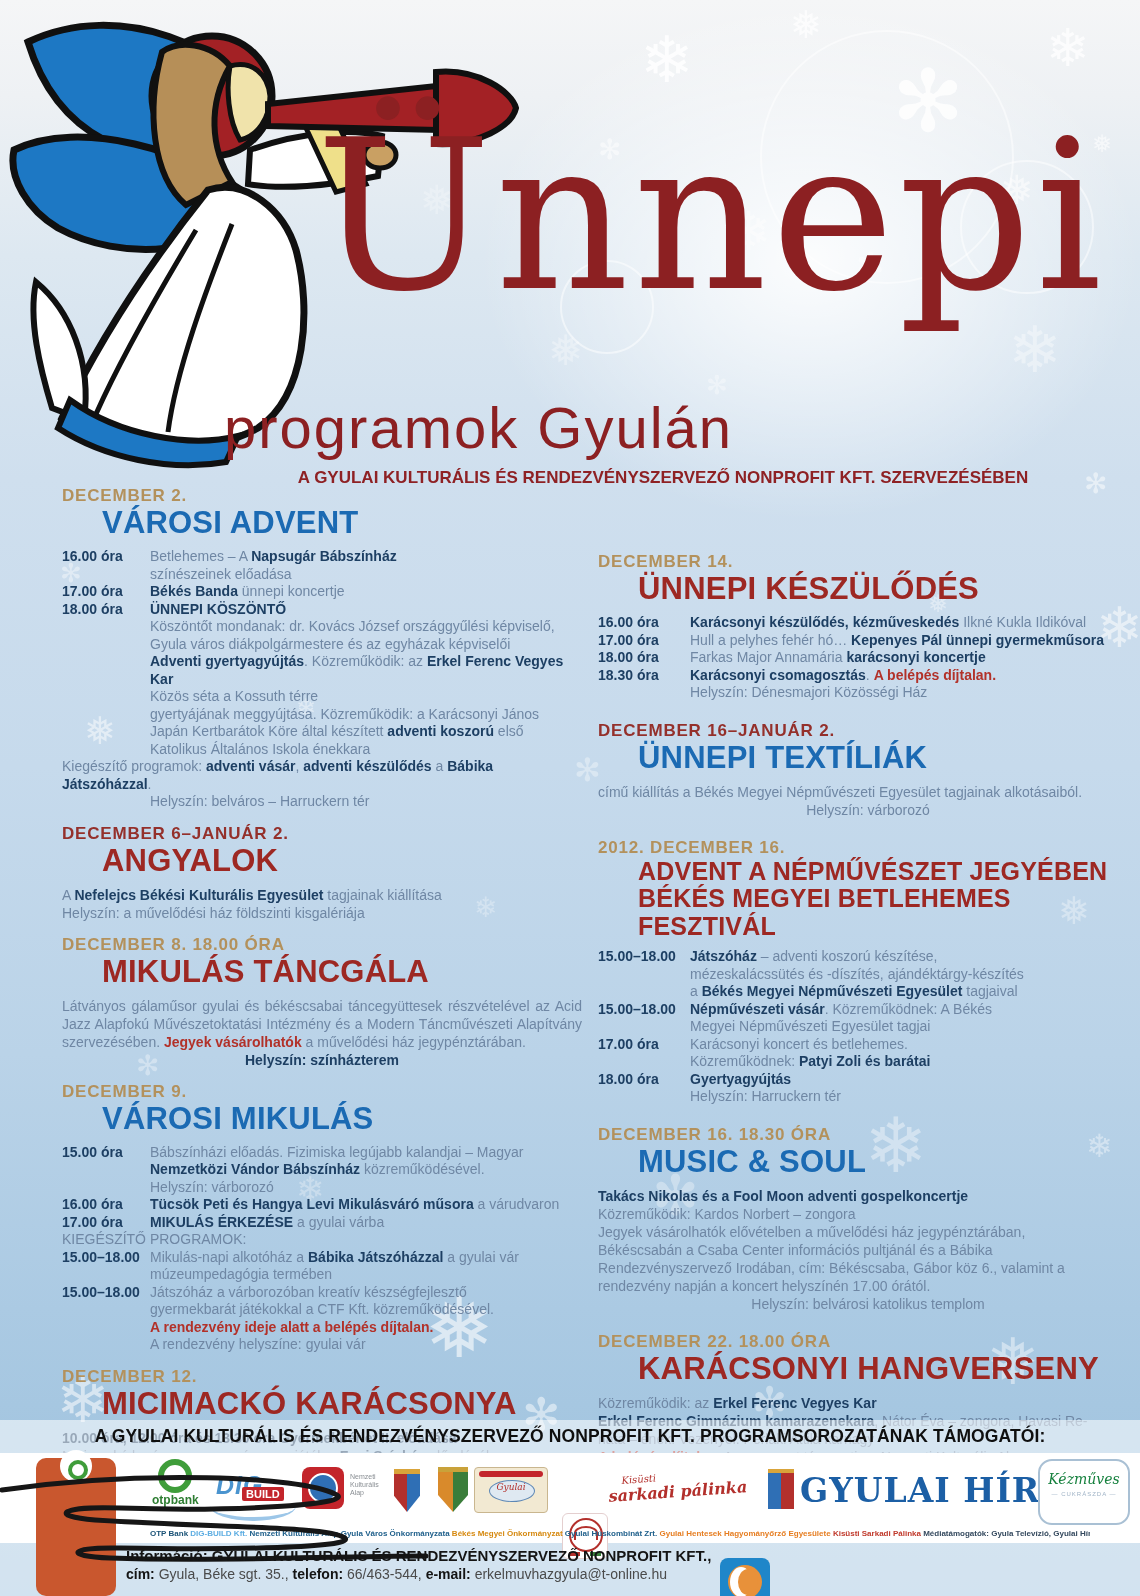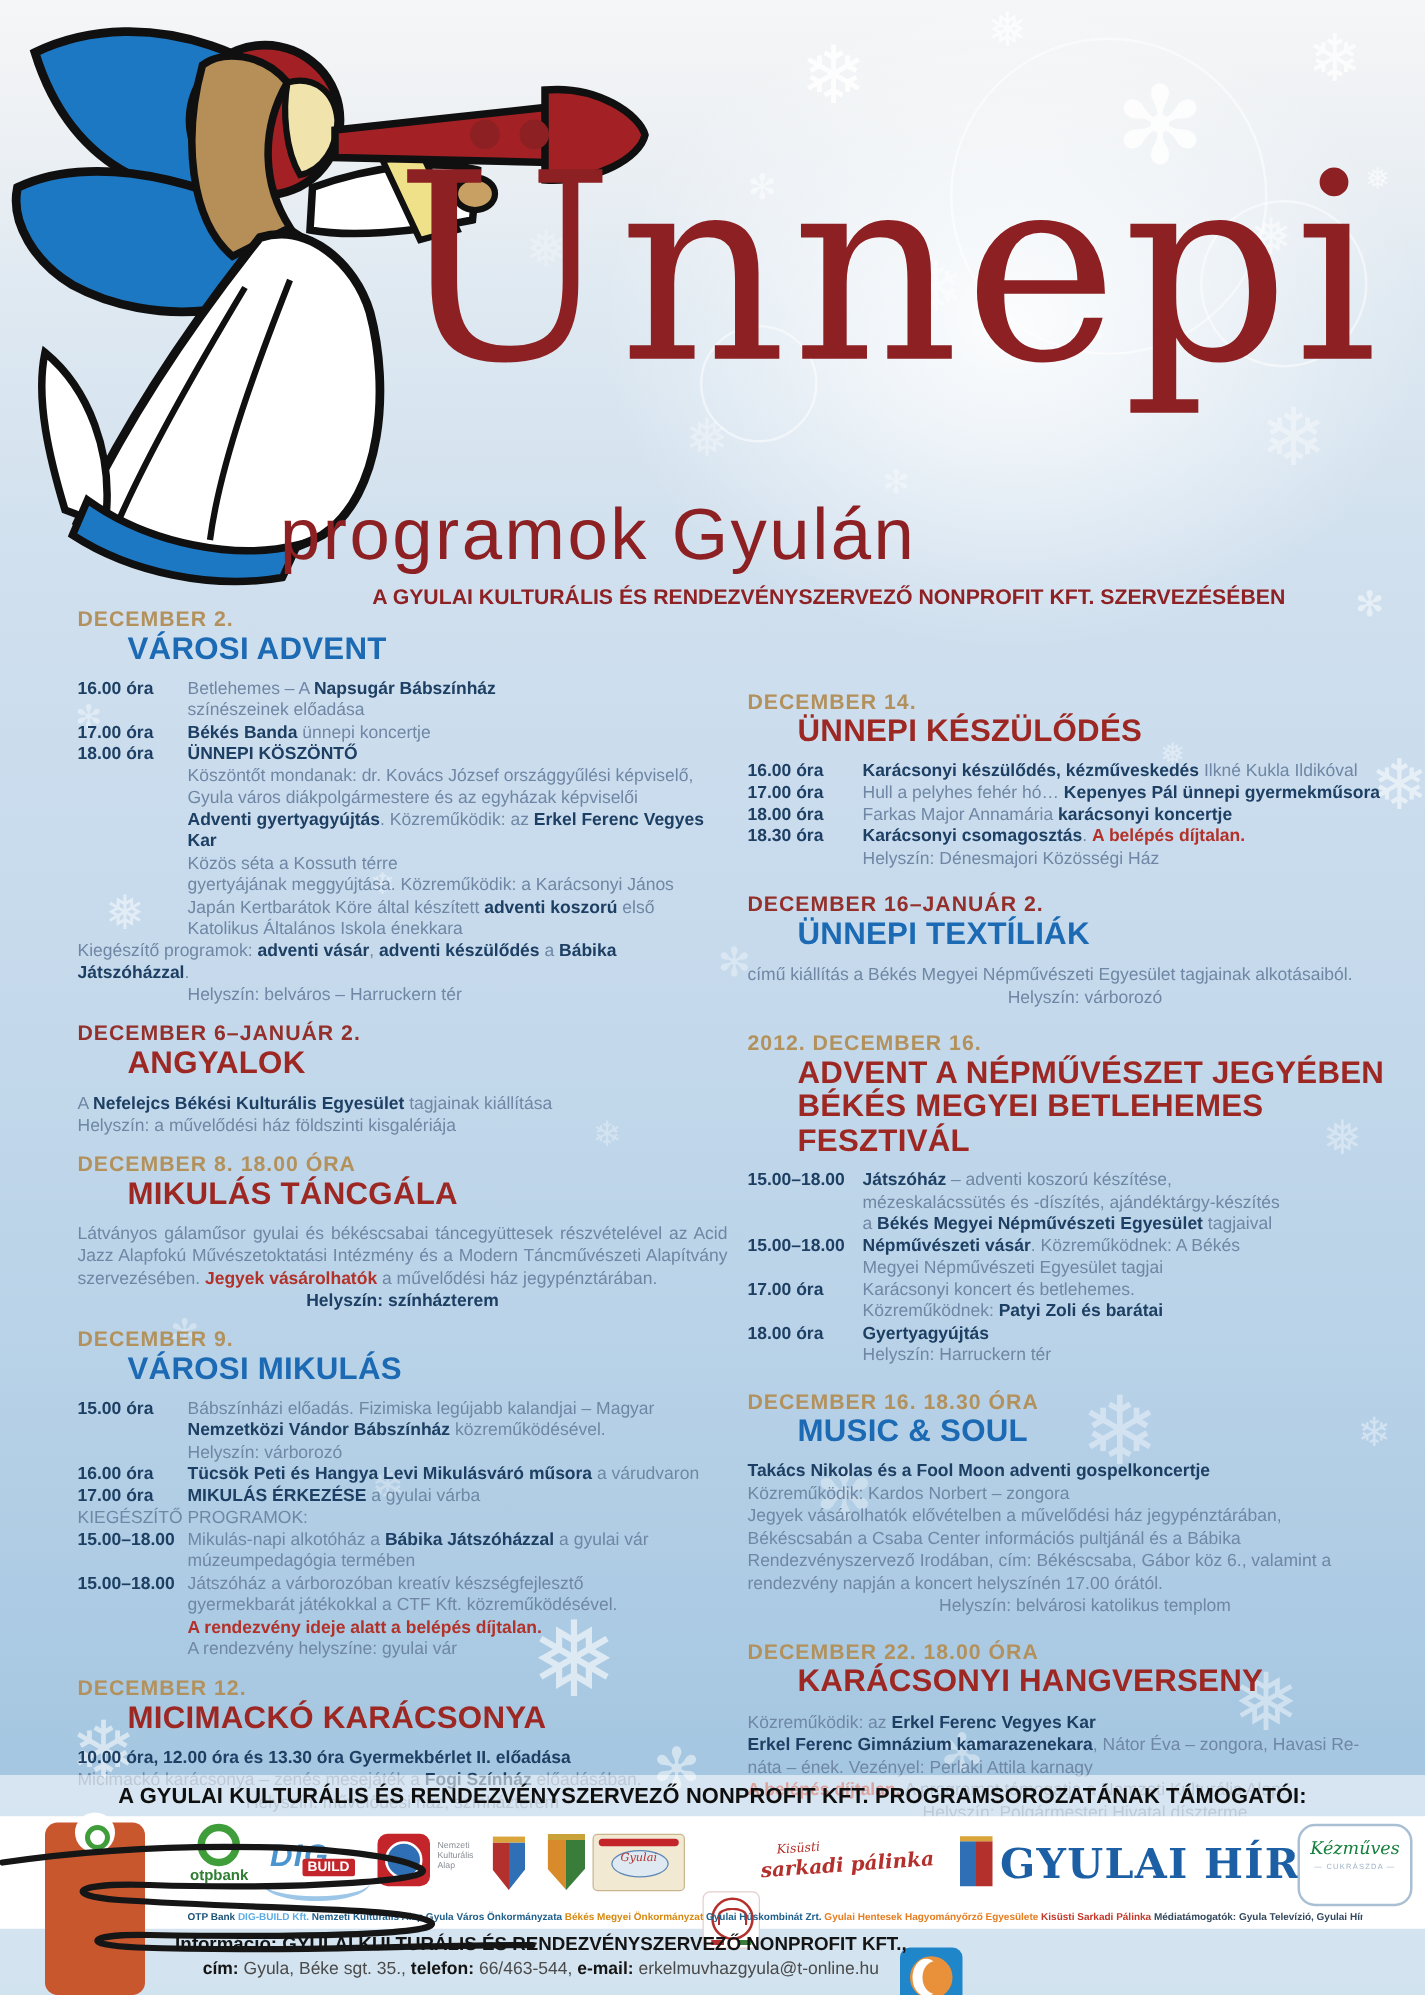--- a/index.html
+++ b/index.html
@@ -18,21 +18,21 @@
     font-size:17px;font-weight:bold;color:#8e2124;}
   
   .col{position:absolute;}
   #col-left{left:62px;top:486px;width:520px;}
   #col-right{left:598px;top:552px;width:540px;}
   #col-left .section{margin-bottom:13px;}
   #col-right .section{margin-bottom:19px;}
   .sec-date{font-weight:bold;font-size:17px;letter-spacing:.8px;}
   .c-gold{color:#b3915c;}
   .c-maroon{color:#94302b;}
-  .sec-title{font-weight:bold;font-size:25px;line-height:1.1;margin-left:40px;letter-spacing:.2px;}
+  .sec-title{font-weight:bold;font-size:31px;line-height:1.1;margin-left:40px;letter-spacing:.2px;}
   .sec-title.small{font-size:25px;}
   .c-blue{color:#1b6ab3;}
   .c-red{color:#9d2823;}
   .sec-titles{margin-bottom:8px;}
   .row{display:flex;font-size:14px;line-height:17.5px;}
   .row .time{flex:0 0 88px;font-weight:bold;color:#1d3f63;}
   #col-right .row .time{flex:0 0 92px;}
   .row .rtext{flex:1;}
   .row.full{display:block;}
   .line{font-size:14px;line-height:18px;}
@@ -76,21 +76,21 @@
   .hirlap-crest{width:26px;height:36px;background:linear-gradient(90deg,#2f6fb5 50%,#b3302c 50%);border-top:4px solid #d9a43a;}
   .hirlap-text{font-family:"DejaVu Serif",serif;font-weight:bold;font-size:33px;color:#1c5fa5;letter-spacing:1px;white-space:nowrap;}
   .cukr{width:92px;height:66px;border:2px solid #a9c0d4;border-radius:14px;background:#fff;text-align:center;padding-top:10px;box-sizing:border-box;}
   .cukr-l1{font-family:"DejaVu Serif",serif;font-style:italic;font-size:14px;color:#15803d;}
   .cukr-l2{font-size:6px;letter-spacing:1px;color:#9fb3c6;margin-top:4px;}
   #tag-logo{position:absolute;left:36px;top:1458px;width:80px;height:138px;background:#c9572e;border-radius:10px;z-index:5;}
   #tag-notch{position:absolute;left:24px;top:-8px;width:32px;height:32px;background:#fff;border-radius:50%;}
   #tag-ring{position:absolute;left:8px;top:10px;width:12px;height:12px;border:4px solid #3f9d3a;border-radius:50%;}
   #swirl{position:absolute;left:0;top:1468px;z-index:6;}
   #caption{position:absolute;left:150px;top:1529px;width:940px;font-size:8px;line-height:10px;white-space:nowrap;overflow:hidden;z-index:4;}
-  #info{position:absolute;left:140px;top:1547px;z-index:7;color:#141414;text-align:center;}
+  #info{position:absolute;left:126px;top:1547px;z-index:7;color:#141414;}
   #info .l1{font-size:15px;font-weight:bold;}
   #info .l2{font-size:14px;margin-top:2px;color:#4a4a4a;}
   #info .l2 .b{font-weight:bold;color:#141414;}
 </style>
 </head>
 <body>
 
 <div id="poster">
 
   <div class="glow" style="left:480px;top:0;width:660px;height:520px;"></div>

